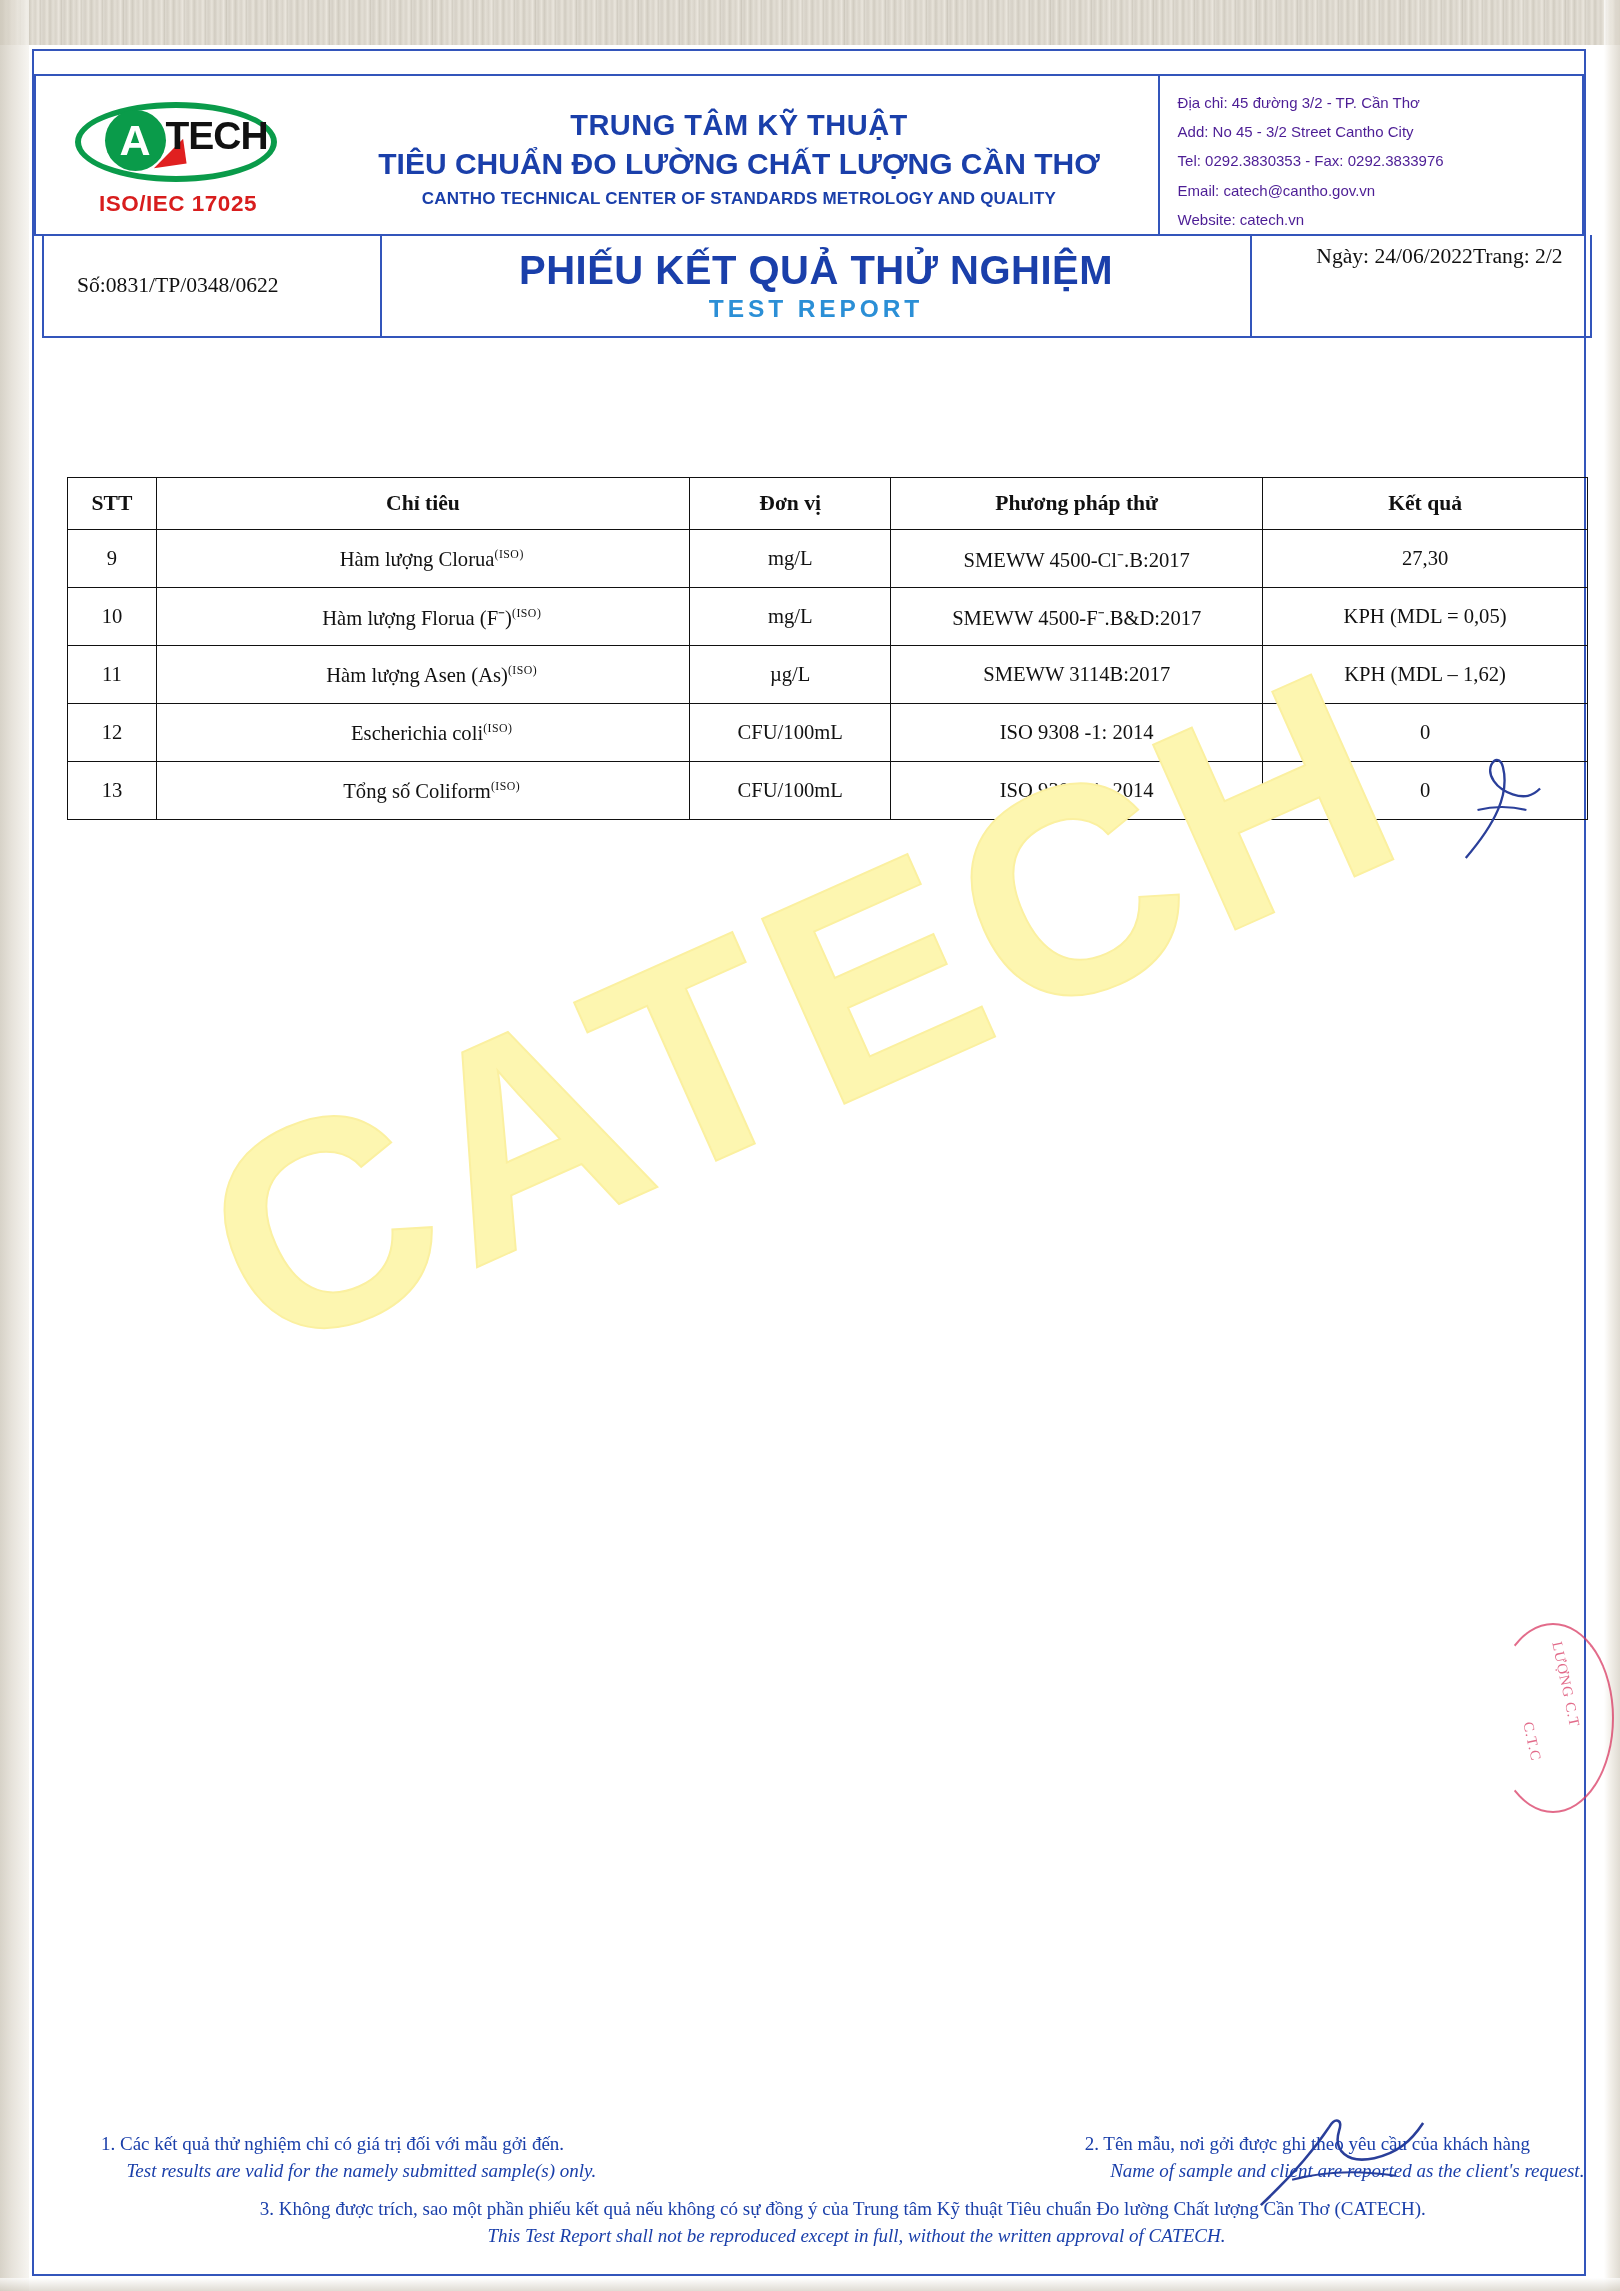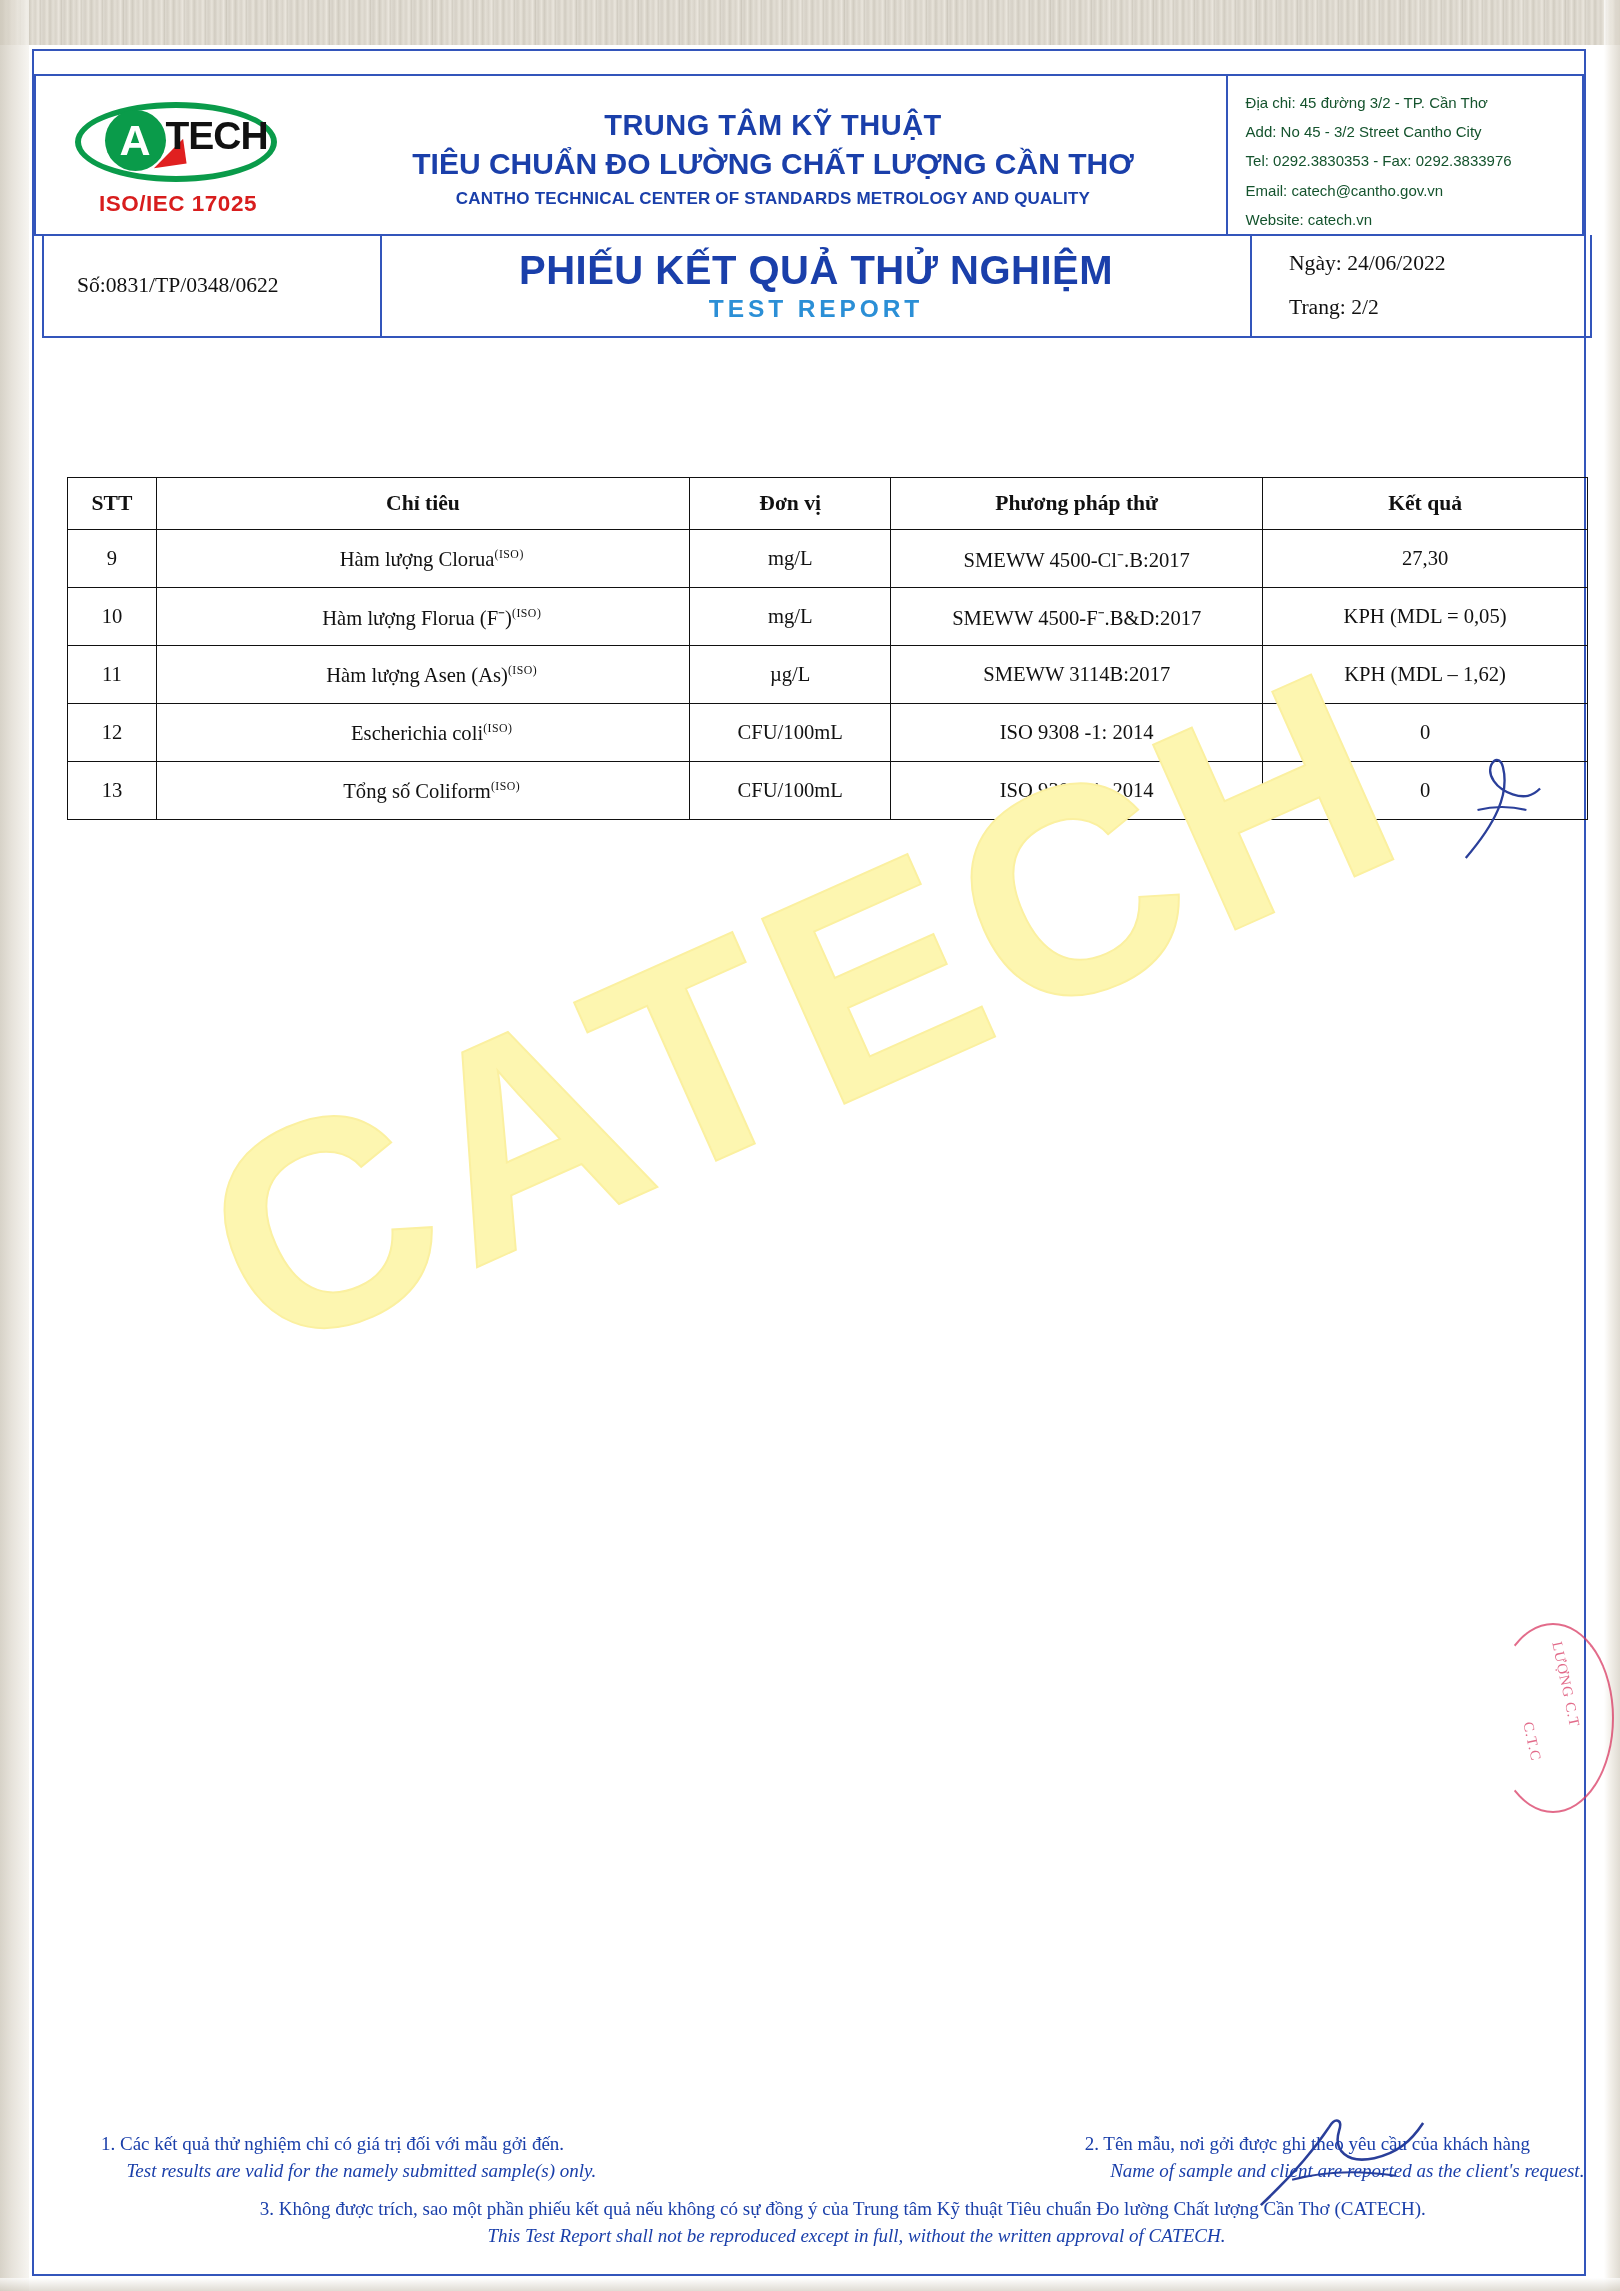--- a/index.html
+++ b/index.html
@@ -155,27 +155,27 @@
     margin-top: 5.9px;
   }
   .ctr-line3 {
     font-weight: bold;
     font-size: 17px;
     color: #1a3faa;
     letter-spacing: 0.2px;
     margin-top: 7.8px;
   }
   .contact-cell {
-    width: 356px;
+    width: 424px;
     border-left: 2px solid #3355bb;
     padding: 11.8px 0 0 17.6px;
     box-sizing: border-box;
     font-family: "Liberation Sans", sans-serif;
     font-size: 15px;
-    color: #14532d;
+    color: #4c1d95;
     line-height: 1.95;
   }
 
   
   .titleband {
     position: absolute;
     left: 42px;
     top: 235px;
     width: 1550px;
     height: 103px;
@@ -213,21 +213,20 @@
   .tb-sub {
     font-weight: bold;
     font-size: 24.5px;
     color: #2b8fd6;
     letter-spacing: 3.9px;
     margin-top: 2px;
   }
   .tb-right {
     width: 338px;
     display: flex;
-    flex-direction: column;
     justify-content: center;
     padding-left: 37px;
     box-sizing: border-box;
     font-size: 21.6px;
     color: #111;
     line-height: 2.0;
     border-radius: 6px;
   }
 
   

